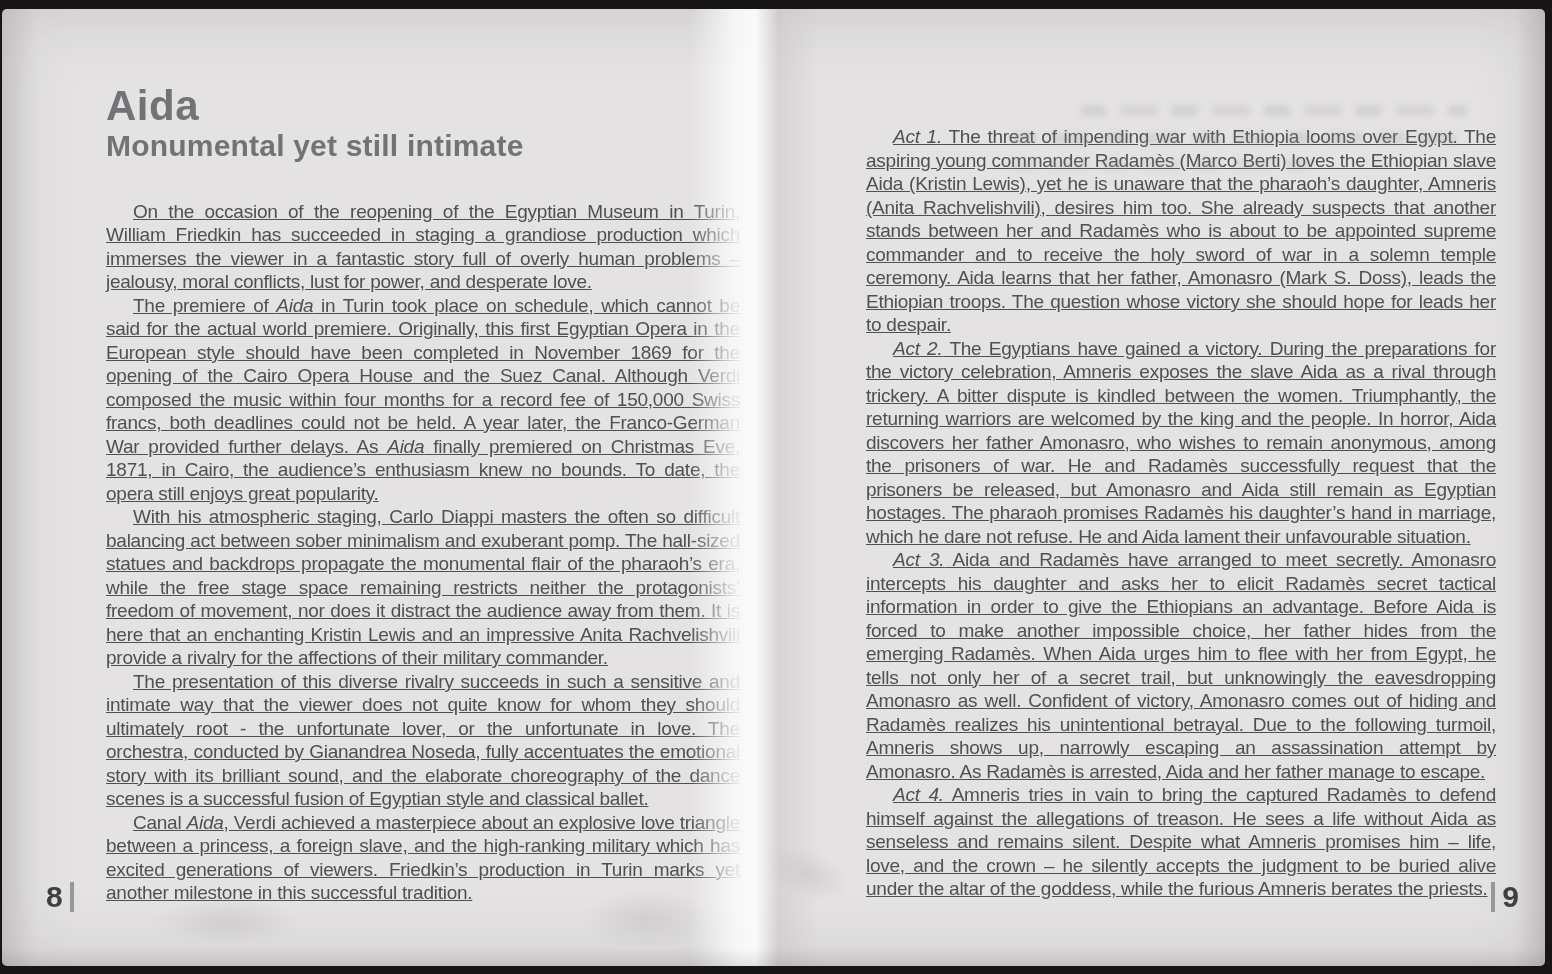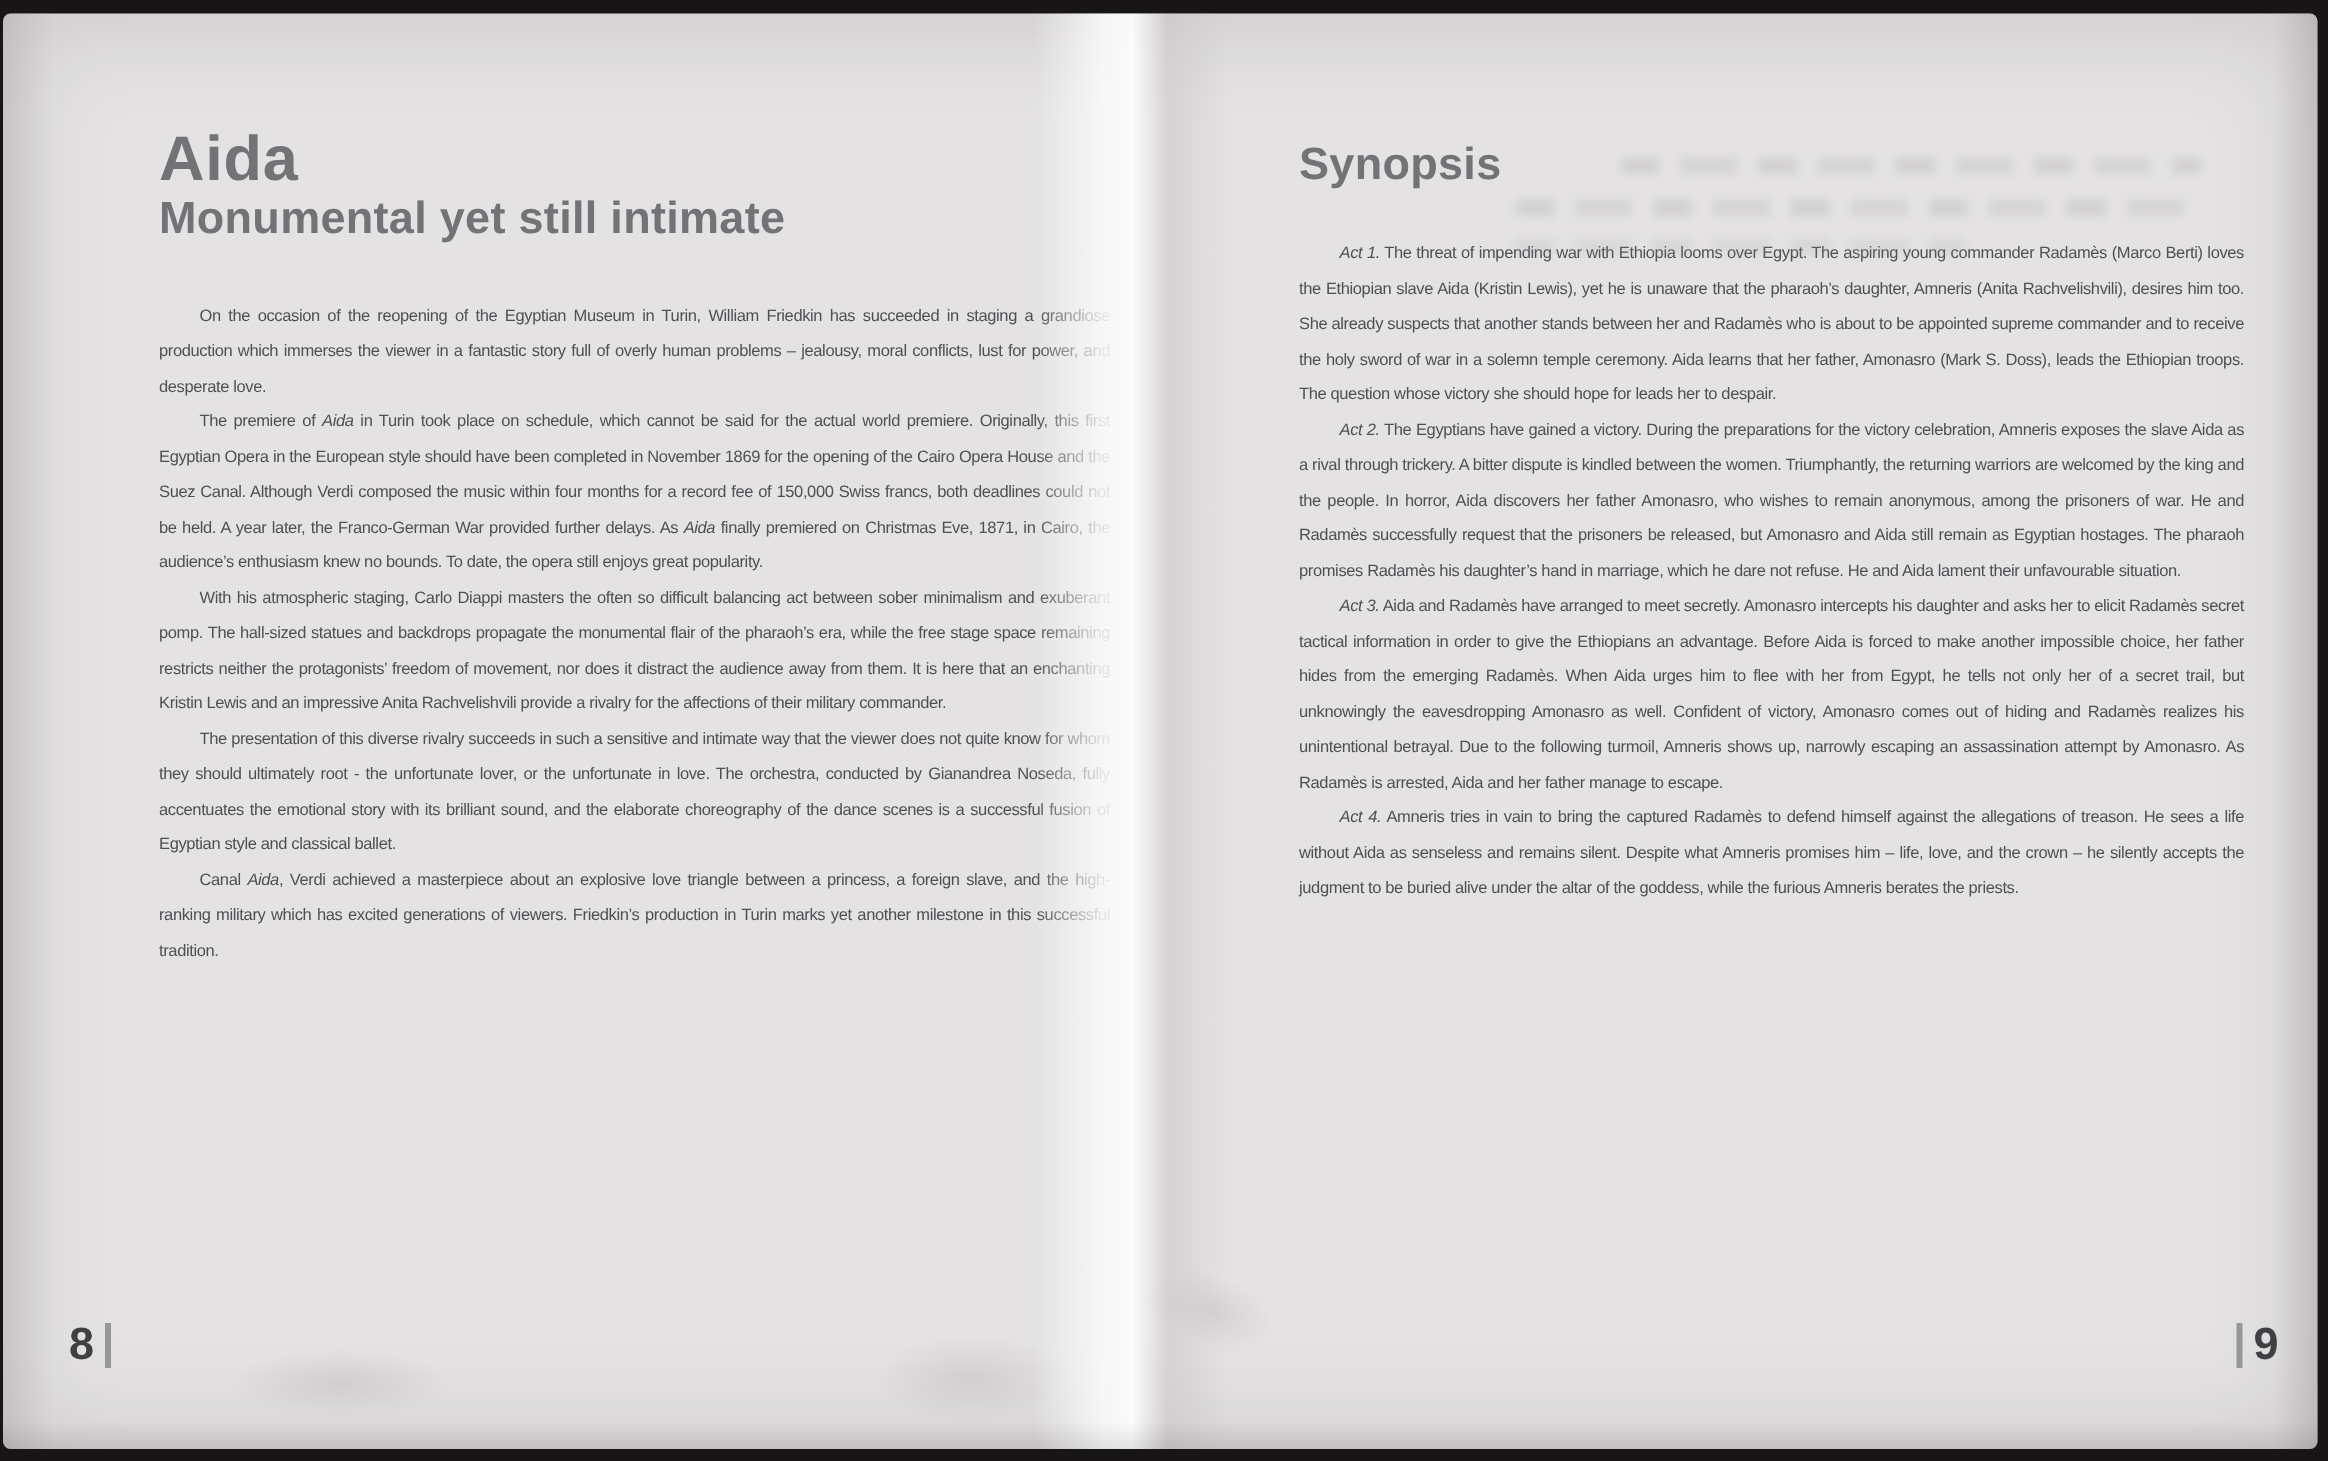--- a/index.html
+++ b/index.html
@@ -70,24 +70,25 @@
     font-weight: bold;
     line-height: 1.15;
     color: var(--heading);
     letter-spacing: 0.2px;
   }
   .body-text { margin-top: 36px; }
   .body-text p {
     margin: 0;
     text-align: justify;
     text-indent: 27px;
-    font-size: 11px;
+    font-size: 19px;
     line-height: 23.5px;
     letter-spacing: -0.25px;
     color: var(--text);
+    text-decoration: underline;
   }
   .body-text em { font-style: italic; }
 
   .synopsis {
     position: absolute; left: 76px; top: 84px; width: 630px;
   }
   .synopsis-heading {
     margin: 0;
     font-size: 30px;
     font-weight: bold;
@@ -155,21 +156,20 @@
         </div>
     </div>
     <div class="pageno pageno-left">
       <span>8</span>
       <span class="pageno-bar"></span>
     </div>
   </div>
 
   <div class="page page-right">
     <div class="synopsis">
-      <h2 class="synopsis-heading">Synopsis</h2>
       <div class="body-text">
           <p><em>Act 1.</em><span> The threat of impending war with Ethiopia looms over Egypt. The aspiring young commander Radamès (Marco Berti) loves the Ethiopian slave Aida (Kristin Lewis), yet he is unaware that the pharaoh’s daughter, Amneris (Anita Rachvelishvili), desires him too. She already suspects that another stands between her and Radamès who is about to be appointed supreme commander and to receive the holy sword of war in a solemn temple ceremony. Aida learns that her father, Amonasro (Mark S. Doss), leads the Ethiopian troops. The question whose victory she should hope for leads her to despair.</span></p>
           <p><em>Act 2.</em><span> The Egyptians have gained a victory. During the preparations for the victory celebration, Amneris exposes the slave Aida as a rival through trickery. A bitter dispute is kindled between the women. Triumphantly, the returning warriors are welcomed by the king and the people. In horror, Aida discovers her father Amonasro, who wishes to remain anonymous, among the prisoners of war. He and Radamès successfully request that the prisoners be released, but Amonasro and Aida still remain as Egyptian hostages. The pharaoh promises Radamès his daughter’s hand in marriage, which he dare not refuse. He and Aida lament their unfavourable situation.</span></p>
           <p><em>Act 3.</em><span> Aida and Radamès have arranged to meet secretly. Amonasro intercepts his daughter and asks her to elicit Radamès secret tactical information in order to give the Ethiopians an advantage. Before Aida is forced to make another impossible choice, her father hides from the emerging Radamès. When Aida urges him to flee with her from Egypt, he tells not only her of a secret trail, but unknowingly the eavesdropping Amonasro as well. Confident of victory, Amonasro comes out of hiding and Radamès realizes his unintentional betrayal. Due to the following turmoil, Amneris shows up, narrowly escaping an assassination attempt by Amonasro. As Radamès is arrested, Aida and her father manage to escape.</span></p>
           <p><em>Act 4.</em><span> Amneris tries in vain to bring the captured Radamès to defend himself against the allegations of treason. He sees a life without Aida as senseless and remains silent. Despite what Amneris promises him – life, love, and the crown – he silently accepts the judgment to be buried alive under the altar of the goddess, while the furious Amneris berates the priests.</span></p>
         </div>
     </div>
     <div class="pageno pageno-right">
       <span class="pageno-bar"></span>
       <span>9</span>

